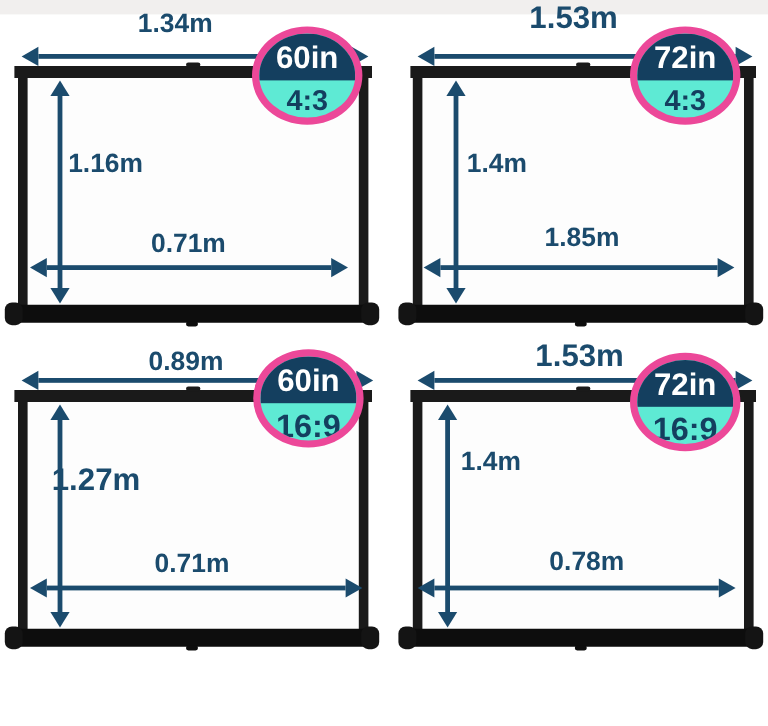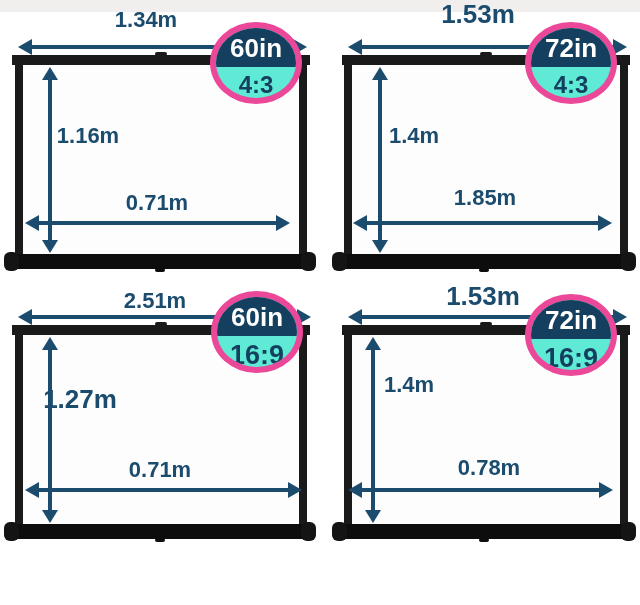--- a/index.html
+++ b/index.html
@@ -154,21 +154,21 @@
       <div class="badge-ratio">4:3</div>
     </div>
   </div>
 
   <div class="panel col-l ratio-wide" id="q3">
     <div class="screen-bar"></div>
     <div class="screen-body"></div>
     <div class="tube">
         <i class="tube-nub"></i>
       </div>
-    <div class="mlabel total-label">2.51m</div>
+    <div class="mlabel total-label">0.89m</div>
     <div class="harrow top-arrow"></div>
     <div class="varrow"></div>
     <div class="mlabel height-label">1.27m</div>
     <div class="harrow inner-arrow"></div>
     <div class="mlabel inner-label">0.71m</div>
     <div class="badge">
       <div class="badge-size">60in</div>
       <div class="badge-ratio">16:9</div>
     </div>
   </div>

